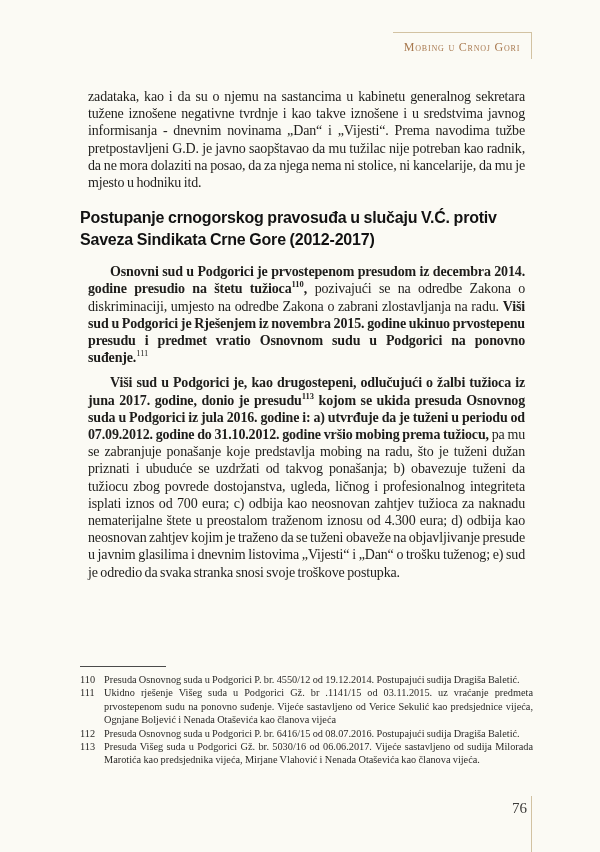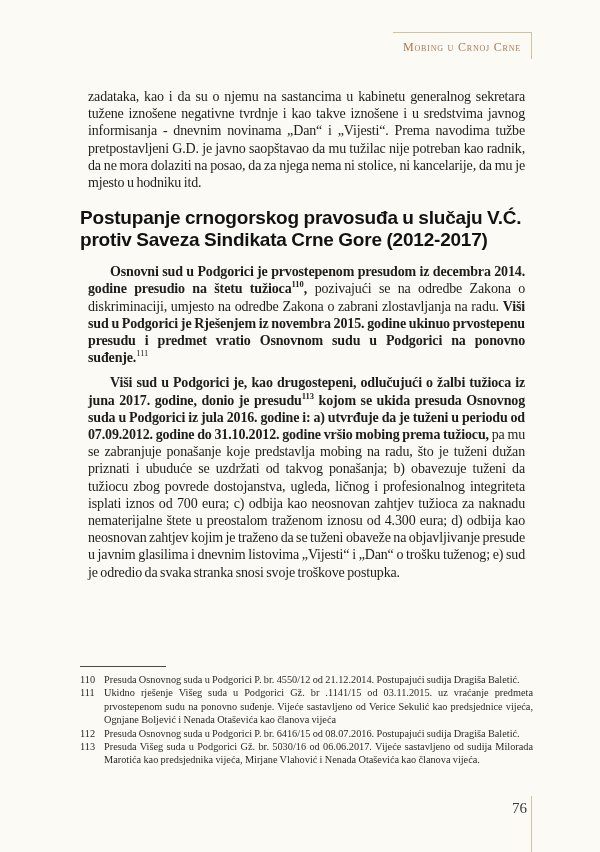--- a/index.html
+++ b/index.html
@@ -55,21 +55,21 @@
   .content p.noindent { text-indent: 0; }
   .content .b { font-weight: bold; }
   .content sup {
     font-size: 8.5px;
     line-height: 0;
     vertical-align: super;
     letter-spacing: 0;
   }
   .content h2 {
     font-family: "Liberation Sans", sans-serif;
-    font-size: 19px;
+    font-size: 16px;
     line-height: 22px;
     font-weight: bold;
     color: #121212;
     text-align: left;
     letter-spacing: -0.2px;
     word-spacing: -0.5px;
     margin: 16px 0 12px 0;
   }
 
   
@@ -118,36 +118,36 @@
     height: 56px;
     background: #d2c2a2;
   }
 </style>
 </head>
 <body>
 
 <div class="page">
 
   <div class="running-header">
-    <span class="rh-text">Mobing u Crnoj Crne</span>
+    <span class="rh-text">Mobing u Crnoj Gori</span>
   </div>
 
   <div class="content">
       <p class="noindent"><span>zadataka, kao i da su o njemu na sastancima u kabinetu generalnog sekretara tužene iznošene negativne tvrdnje i kao takve iznošene i u sredstvima javnog informisanja - dnevnim novinama „Dan“ i „Vijesti“. Prema navodima tužbe pretpostavljeni G.D. je javno saopštavao da mu tužilac nije potreban kao radnik, da ne mora dolaziti na posao, da za njega nema ni stolice, ni kancelarije, da mu je mjesto u hodniku itd.</span></p>
       <h2>Postupanje crnogorskog pravosuđa u slučaju V.Ć. protiv Saveza Sindikata Crne Gore (2012-2017)</h2>
       <p><span class="b">Osnovni sud u Podgorici je prvostepenom presudom iz decembra 2014. godine presudio na štetu tužioca</span><sup class="b">110</sup><span class="b">, </span><span>pozivajući se na odredbe Zakona o diskriminaciji, umjesto na odredbe Zakona o zabrani zlostavljanja na radu. </span><span class="b">Viši sud u Podgorici je Rješenjem iz novembra 2015. godine ukinuo prvostepenu presudu i predmet vratio Osnovnom sudu u Podgorici na ponovno suđenje.</span><sup>111</sup></p>
       <p><span class="b">Viši sud u Podgorici je, kao drugostepeni, odlučujući o žalbi tužioca iz juna 2017. godine, donio je presudu</span><sup class="b">113</sup><span class="b"> kojom se ukida presuda Osnovnog suda u Podgorici iz jula 2016. godine i: a) utvrđuje da je tuženi u periodu od 07.09.2012. godine do 31.10.2012. godine vršio mobing prema tužiocu,</span><span> pa mu se zabranjuje ponašanje koje predstavlja mobing na radu, što je tuženi dužan priznati i ubuduće se uzdržati od takvog ponašanja; b) obavezuje tuženi da tužiocu zbog povrede dostojanstva, ugleda, ličnog i profesionalnog integriteta isplati iznos od 700 eura; c) odbija kao neosnovan zahtjev tužioca za naknadu nematerijalne štete u preostalom traženom iznosu od 4.300 eura; d) odbija kao neosnovan zahtjev kojim je traženo da se tuženi obaveže na objavljivanje presude u javnim glasilima i dnevnim listovima „Vijesti“ i „Dan“ o trošku tuženog; e) sud je odredio da svaka stranka snosi svoje troškove postupka.</span></p>
     </div>
 
   <div class="footnotes">
     <div class="fn-rule"></div>
     <div>
         <div class="fn">
           <span class="fn-num">110</span>
-          <span class="fn-text">Presuda Osnovnog suda u Podgorici P. br. 4550/12 od 21.12.2014. Postupajući sudija Dragiša Baletić.</span>
+          <span class="fn-text">Presuda Osnovnog suda u Podgorici P. br. 4550/12 od 19.12.2014. Postupajući sudija Dragiša Baletić.</span>
         </div>
         <div class="fn">
           <span class="fn-num">111</span>
           <span class="fn-text">Ukidno rješenje Višeg suda u Podgorici Gž. br .1141/15 od 03.11.2015. uz vraćanje predmeta prvostepenom sudu na ponovno suđenje. Vijeće sastavljeno od Verice Sekulić kao predsjednice vijeća, Ognjane Boljević i Nenada Otaševića kao članova vijeća</span>
         </div>
         <div class="fn">
           <span class="fn-num">112</span>
           <span class="fn-text">Presuda Osnovnog suda u Podgorici P. br. 6416/15 od 08.07.2016. Postupajući sudija Dragiša Baletić.</span>
         </div>
         <div class="fn">

